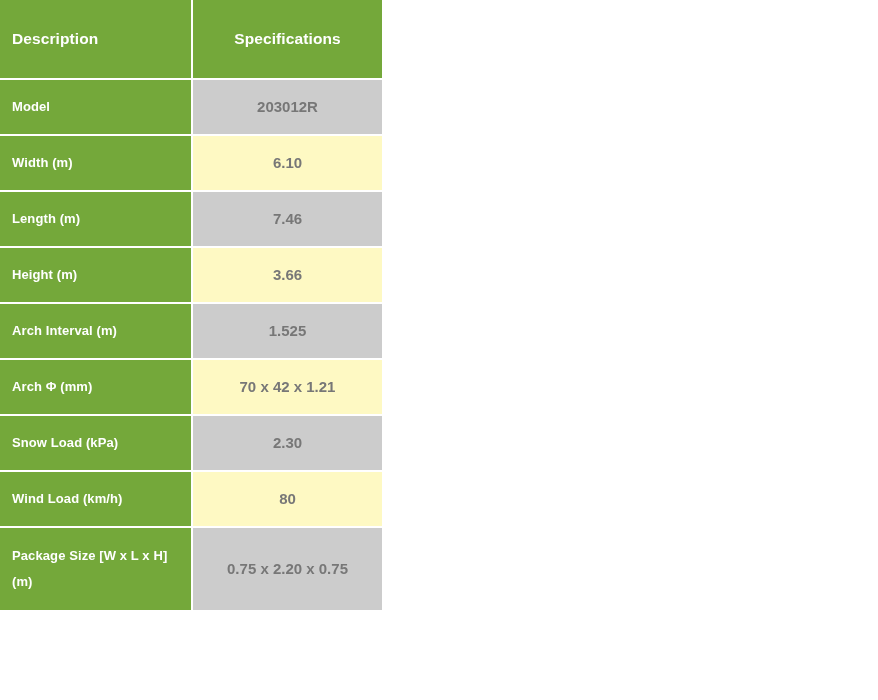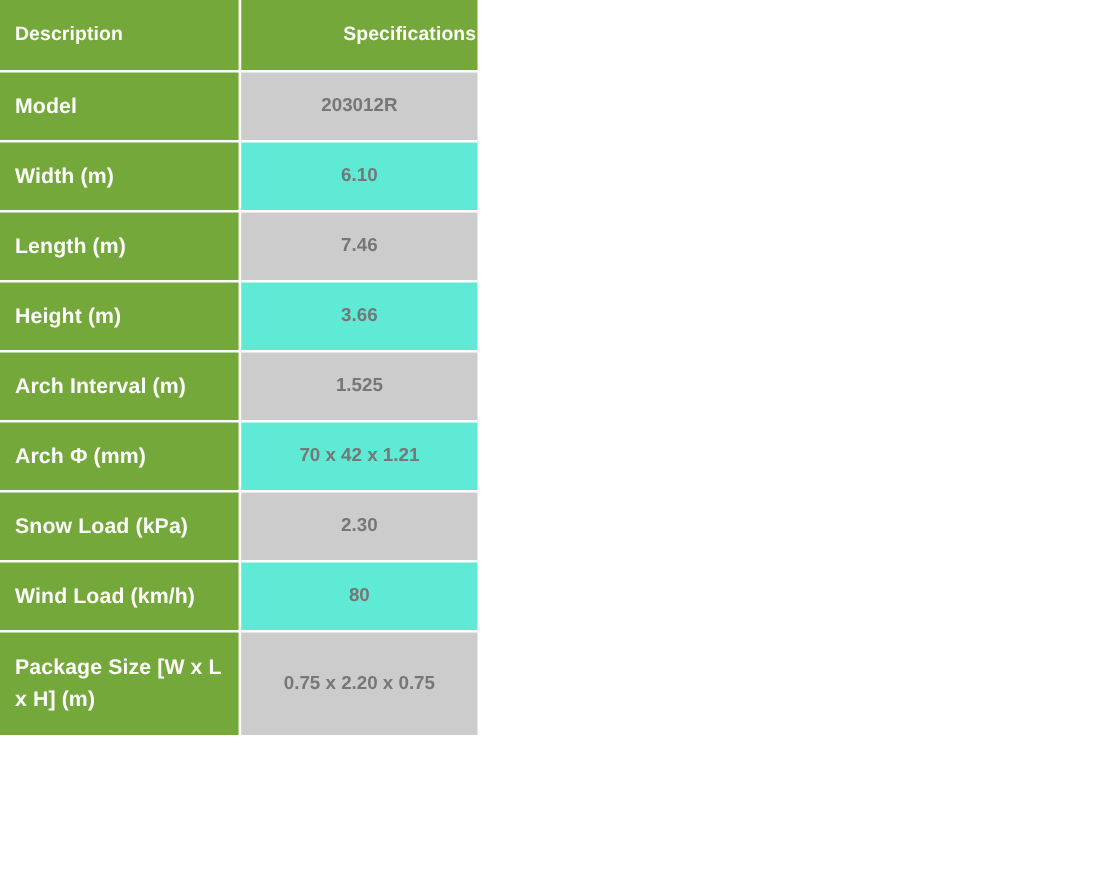--- a/index.html
+++ b/index.html
@@ -36,33 +36,33 @@
     font-weight: bold;
     height: 54px;
     vertical-align: middle;
     letter-spacing: 0.1px;
   }
   .header-label {
     text-align: left;
     padding: 0 0 0 12px;
   }
   .header-value {
-    text-align: right;
-    padding: 1px;
+    text-align: center;
+    padding: 12px;
   }
   .header-gap {
     background: #ffffff;
     padding: 0;
   }
 
   
   .cell-label {
     background: #74a83a;
     color: #ffffff;
-    font-size: 17px;
+    font-size: 13px;
     font-weight: bold;
     text-align: left;
     padding: 0 10px 0 12px;
     vertical-align: middle;
     line-height: 26px;
     letter-spacing: 0.1px;
   }
   .cell-gap {
     background: #ffffff;
     padding: 0;
@@ -71,21 +71,21 @@
     color: #777777;
     font-size: 15px;
     font-weight: bold;
     text-align: center;
     padding: 0 6px;
     vertical-align: middle;
     line-height: 24px;
   }
 
   tr.row-odd  .cell-value { background: #cccccc; }
-  tr.row-even .cell-value { background: #5eead4; }
+  tr.row-even .cell-value { background: #fef9c3; }
 
   
   tr.spec-row > td {
     border-top: 2px solid #ffffff;
     height: 54px;
   }
   tr.spec-row.row-tall > td {
     height: 82px;
   }
 </style>

